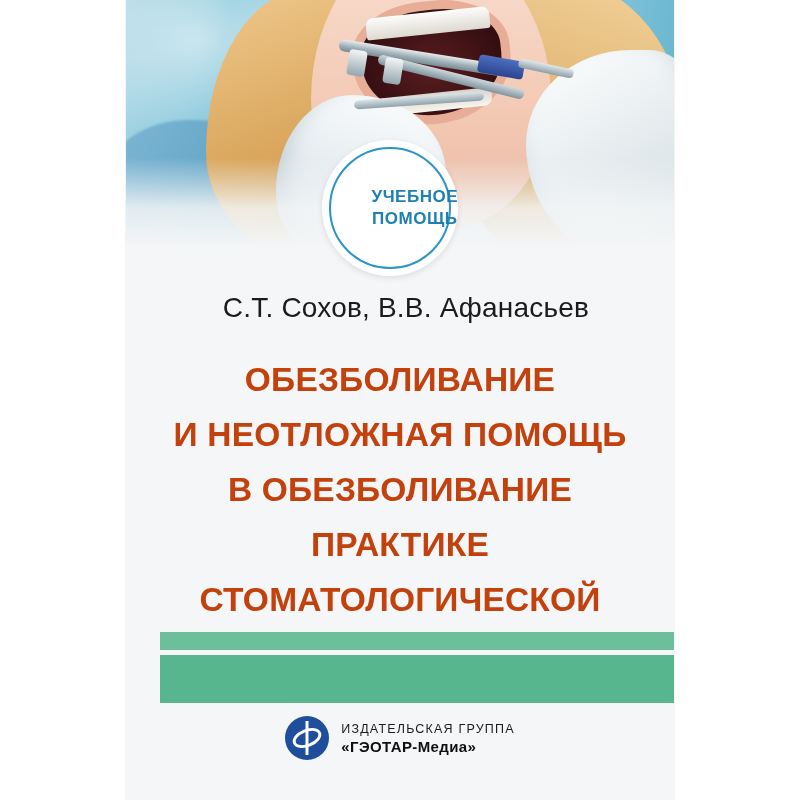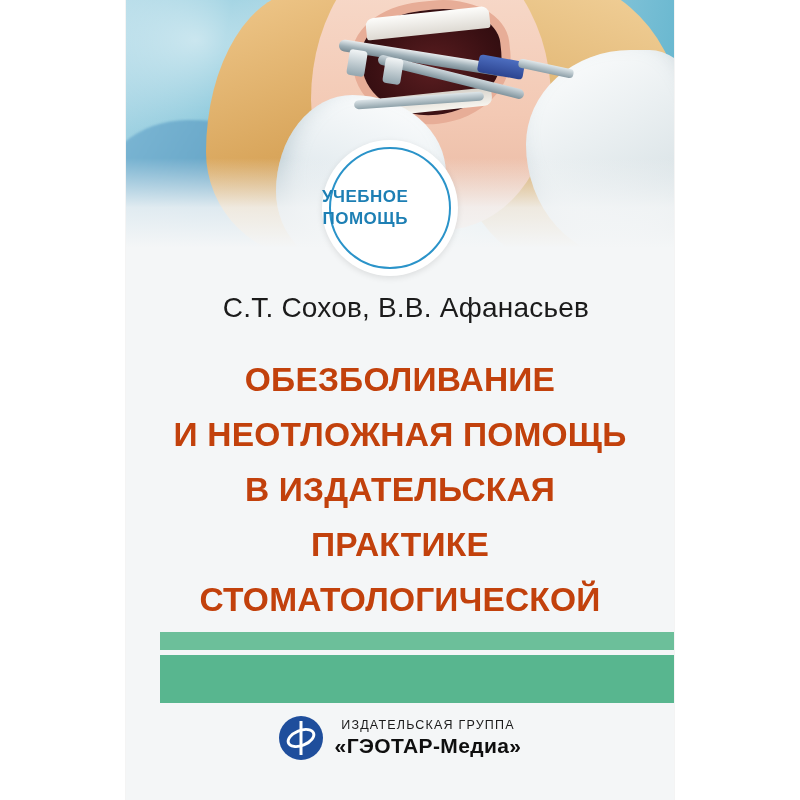--- a/index.html
+++ b/index.html
@@ -217,21 +217,21 @@
     position: absolute;
     left: 196px;
     top: 140px;
     width: 136px;
     height: 136px;
     border-radius: 50%;
     background: #ffffff;
     box-shadow: 0 2px 6px rgba(0,0,0,0.10);
     display: flex;
     align-items: center;
-    justify-content: flex-start;
+    justify-content: flex-end;
     z-index: 5;
   }
   #badge .ring {
     position: absolute;
     inset: 7px;
     border-radius: 50%;
     border: 2px solid #2a93c9;
   }
   #badge .badge-text {
     position: relative;
@@ -324,29 +324,29 @@
     left: 7px;
     top: 13px;
     width: 30px;
     height: 18px;
     border: 3px solid #ffffff;
     border-radius: 50%;
     box-sizing: border-box;
     transform: rotate(-22deg);
   }
   #publisher .ptext {
-    text-align: center;
+    text-align: left;
   }
   #publisher .pgroup {
     font-size: 12.5px;
     color: #1b1b1b;
     letter-spacing: 1.2px;
   }
   #publisher .pname {
-    font-size: 21px;
+    font-size: 15px;
     font-weight: bold;
     color: #0f0f0f;
     letter-spacing: 0.4px;
     margin-top: 2px;
   }
   
   .page-edge-left, .page-edge-right {
     position: absolute;
     top: 0;
     width: 126px;
@@ -395,21 +395,21 @@
         <div>УЧЕБНОЕ</div>
         <div>ПОМОЩЬ</div>
       </div>
     </div>
 
     <div id="authors">С.Т. Сохов, В.В. Афанасьев</div>
 
     <div id="title">
       <div>ОБЕЗБОЛИВАНИЕ</div>
       <div>И НЕОТЛОЖНАЯ ПОМОЩЬ</div>
-      <div>В ИЗДАТЕЛЬСКАЯ</div>
+      <div>В ОБЕЗБОЛИВАНИЕ</div>
       <div>ПРАКТИКЕ</div>
       <div>СТОМАТОЛОГИЧЕСКОЙ</div>
     </div>
 
     <div class="band" id="band-top"></div>
     <div class="band" id="band-main"></div>
     <div id="band-notch"></div>
 
     <div id="publisher">
       <div class="logo"></div>

